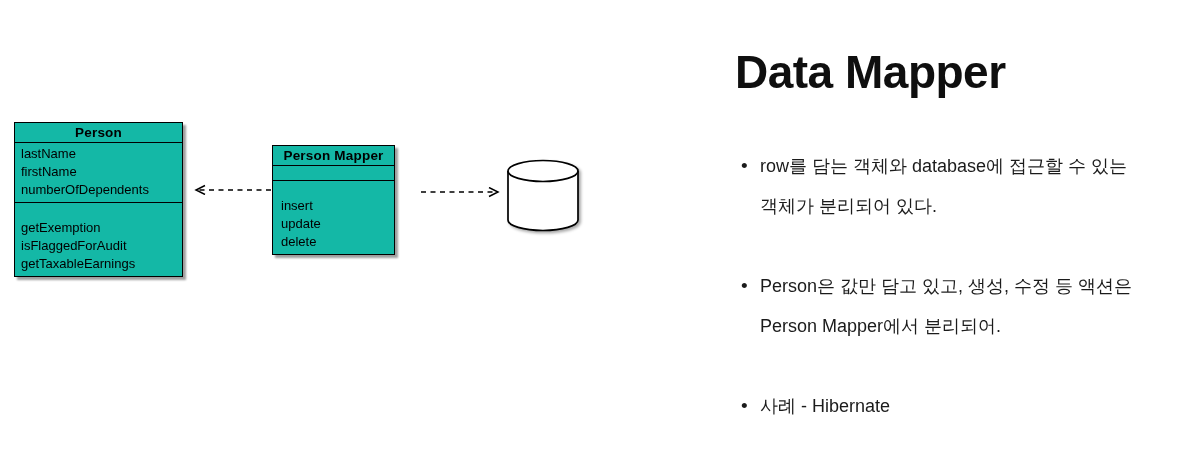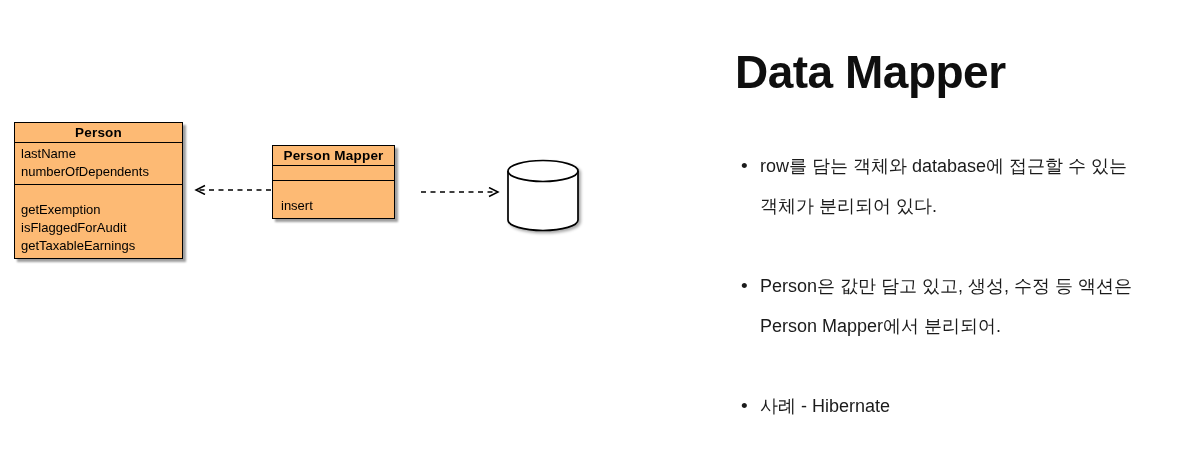--- a/index.html
+++ b/index.html
@@ -8,21 +8,21 @@
     position:relative;
     width:1180px; height:456px;
     background:#ffffff;
     overflow:hidden;
     font-family:"Liberation Sans", sans-serif;
   }
 
   
   .class-box {
     position:absolute;
-    background:#fdba74;
+    background:#14b8a6;
     border:1.5px solid #000000;
     box-shadow:2.5px 2.5px 2px rgba(0,0,0,0.38);
     color:#000000;
     font-size:13px;
   }
   .class-box .hdr {
     font-weight:bold;
     text-align:center;
     border-bottom:1.5px solid #000000;
     height:20px;
@@ -85,34 +85,37 @@
 </style>
 </head>
 <body>
 
 <div class="slide">
 
   <div class="class-box person-box">
     <div class="hdr">Person</div>
     <div class="section attrs">
       <div class="row">lastName</div>
+      <div class="row">firstName</div>
       <div class="row">numberOfDependents</div>
     </div>
     <div class="section methods">
       <div class="row">getExemption</div>
       <div class="row">isFlaggedForAudit</div>
       <div class="row">getTaxableEarnings</div>
     </div>
   </div>
 
   <div class="class-box mapper-box">
     <div class="hdr">Person Mapper</div>
     <div class="section attrs"></div>
     <div class="section methods">
       <div class="row">insert</div>
+      <div class="row">update</div>
+      <div class="row">delete</div>
     </div>
   </div>
 
   <svg class="connector-layer" viewBox="0 0 620 280" xmlns="http://www.w3.org/2000/svg" aria-hidden="true">
     <defs>
       <marker id="openArrow" markerWidth="14" markerHeight="12" refX="10" refY="5" orient="auto" markerUnits="userSpaceOnUse">
         <path d="M1,0.5 L10,5 L1,9.5" fill="none" stroke="#000000" stroke-width="1.5"></path>
       </marker>
     </defs>
     <line x1="271" y1="190" x2="196" y2="190" stroke="#000000" stroke-width="1.6" stroke-dasharray="5 4.5" marker-end="url(#openArrow)"></line>

